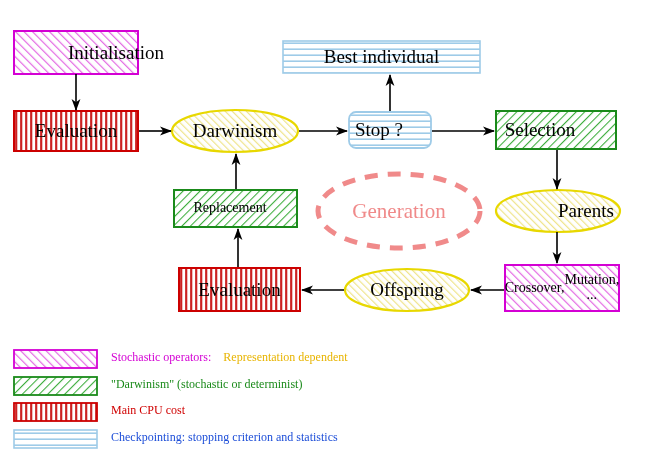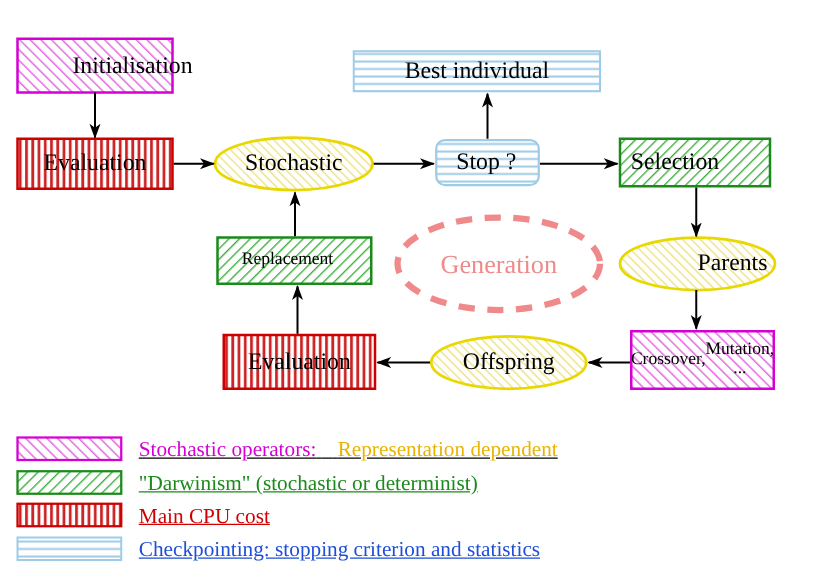--- a/index.html
+++ b/index.html
@@ -10,21 +10,21 @@
 
   .node{position:absolute;display:flex;align-items:center;justify-content:center;
         text-align:center;color:#000;line-height:1.05;}
   .node span{position:relative;z-index:3;}
 
   
   .lbl{font-size:19px;}
   .lbl-sm{font-size:14px;}
   .gen-lbl{font-size:21px;color:#f08a8a;}
 
-  .legend-text{position:absolute;font-size:17px;white-space:nowrap;text-decoration:underline;}
+  .legend-text{position:absolute;font-size:12px;white-space:nowrap;}
   .c-magenta{color:#d400d4;}
   .c-gold{color:#e8b400;}
   .c-green{color:#1a8a1a;}
   .c-red{color:#d00000;}
   .c-blue{color:#1d4ed8;}
 </style>
 </head>
 <body>
 
 <div id="stage">
@@ -125,37 +125,37 @@
     </g>
 
     <g>
       <rect x="14" y="350" width="83" height="18" fill="url(#hMag)" stroke="#d400d4" stroke-width="1.8"></rect>
       <rect x="14" y="377" width="83" height="18" fill="url(#hGrn)" stroke="#1a8a1a" stroke-width="1.8"></rect>
       <rect x="14" y="403" width="83" height="18" fill="url(#hRed)" stroke="#cc0000" stroke-width="1.8"></rect>
       <rect x="14" y="430" width="83" height="18" fill="url(#hBlu)" stroke="#9ecbe8" stroke-width="1.6"></rect>
     </g>
   </svg>
 
-  <div class="node lbl" style="left:20px;top:31px;width:124px;height:43px;padding-left:24px;">
+  <div class="node lbl" style="left:30px;top:31px;width:124px;height:43px;padding-left:24px;">
     <span>Initialisation</span>
   </div>
 
   <div class="node lbl" style="left:14px;top:111px;width:124px;height:40px;">
     <span>Evaluation</span>
   </div>
 
   <div class="node lbl" style="left:172px;top:110px;width:126px;height:42px;">
-    <span>Stochastic</span>
+    <span>Darwinism</span>
   </div>
 
   <div class="node lbl" style="left:283px;top:41px;width:197px;height:32px;">
     <span>Best individual</span>
   </div>
 
-  <div class="node lbl" style="left:349px;top:112px;width:60px;height:36px;padding-left:10px;">
+  <div class="node lbl" style="left:349px;top:112px;width:60px;height:36px;">
     <span>Stop ?</span>
   </div>
 
   <div class="node lbl" style="left:482px;top:111px;width:116px;height:38px;">
     <span>Selection</span>
   </div>
 
   <div class="node lbl-sm" style="left:174px;top:190px;width:112px;height:37px;">
     <span>Replacement</span>
   </div>

